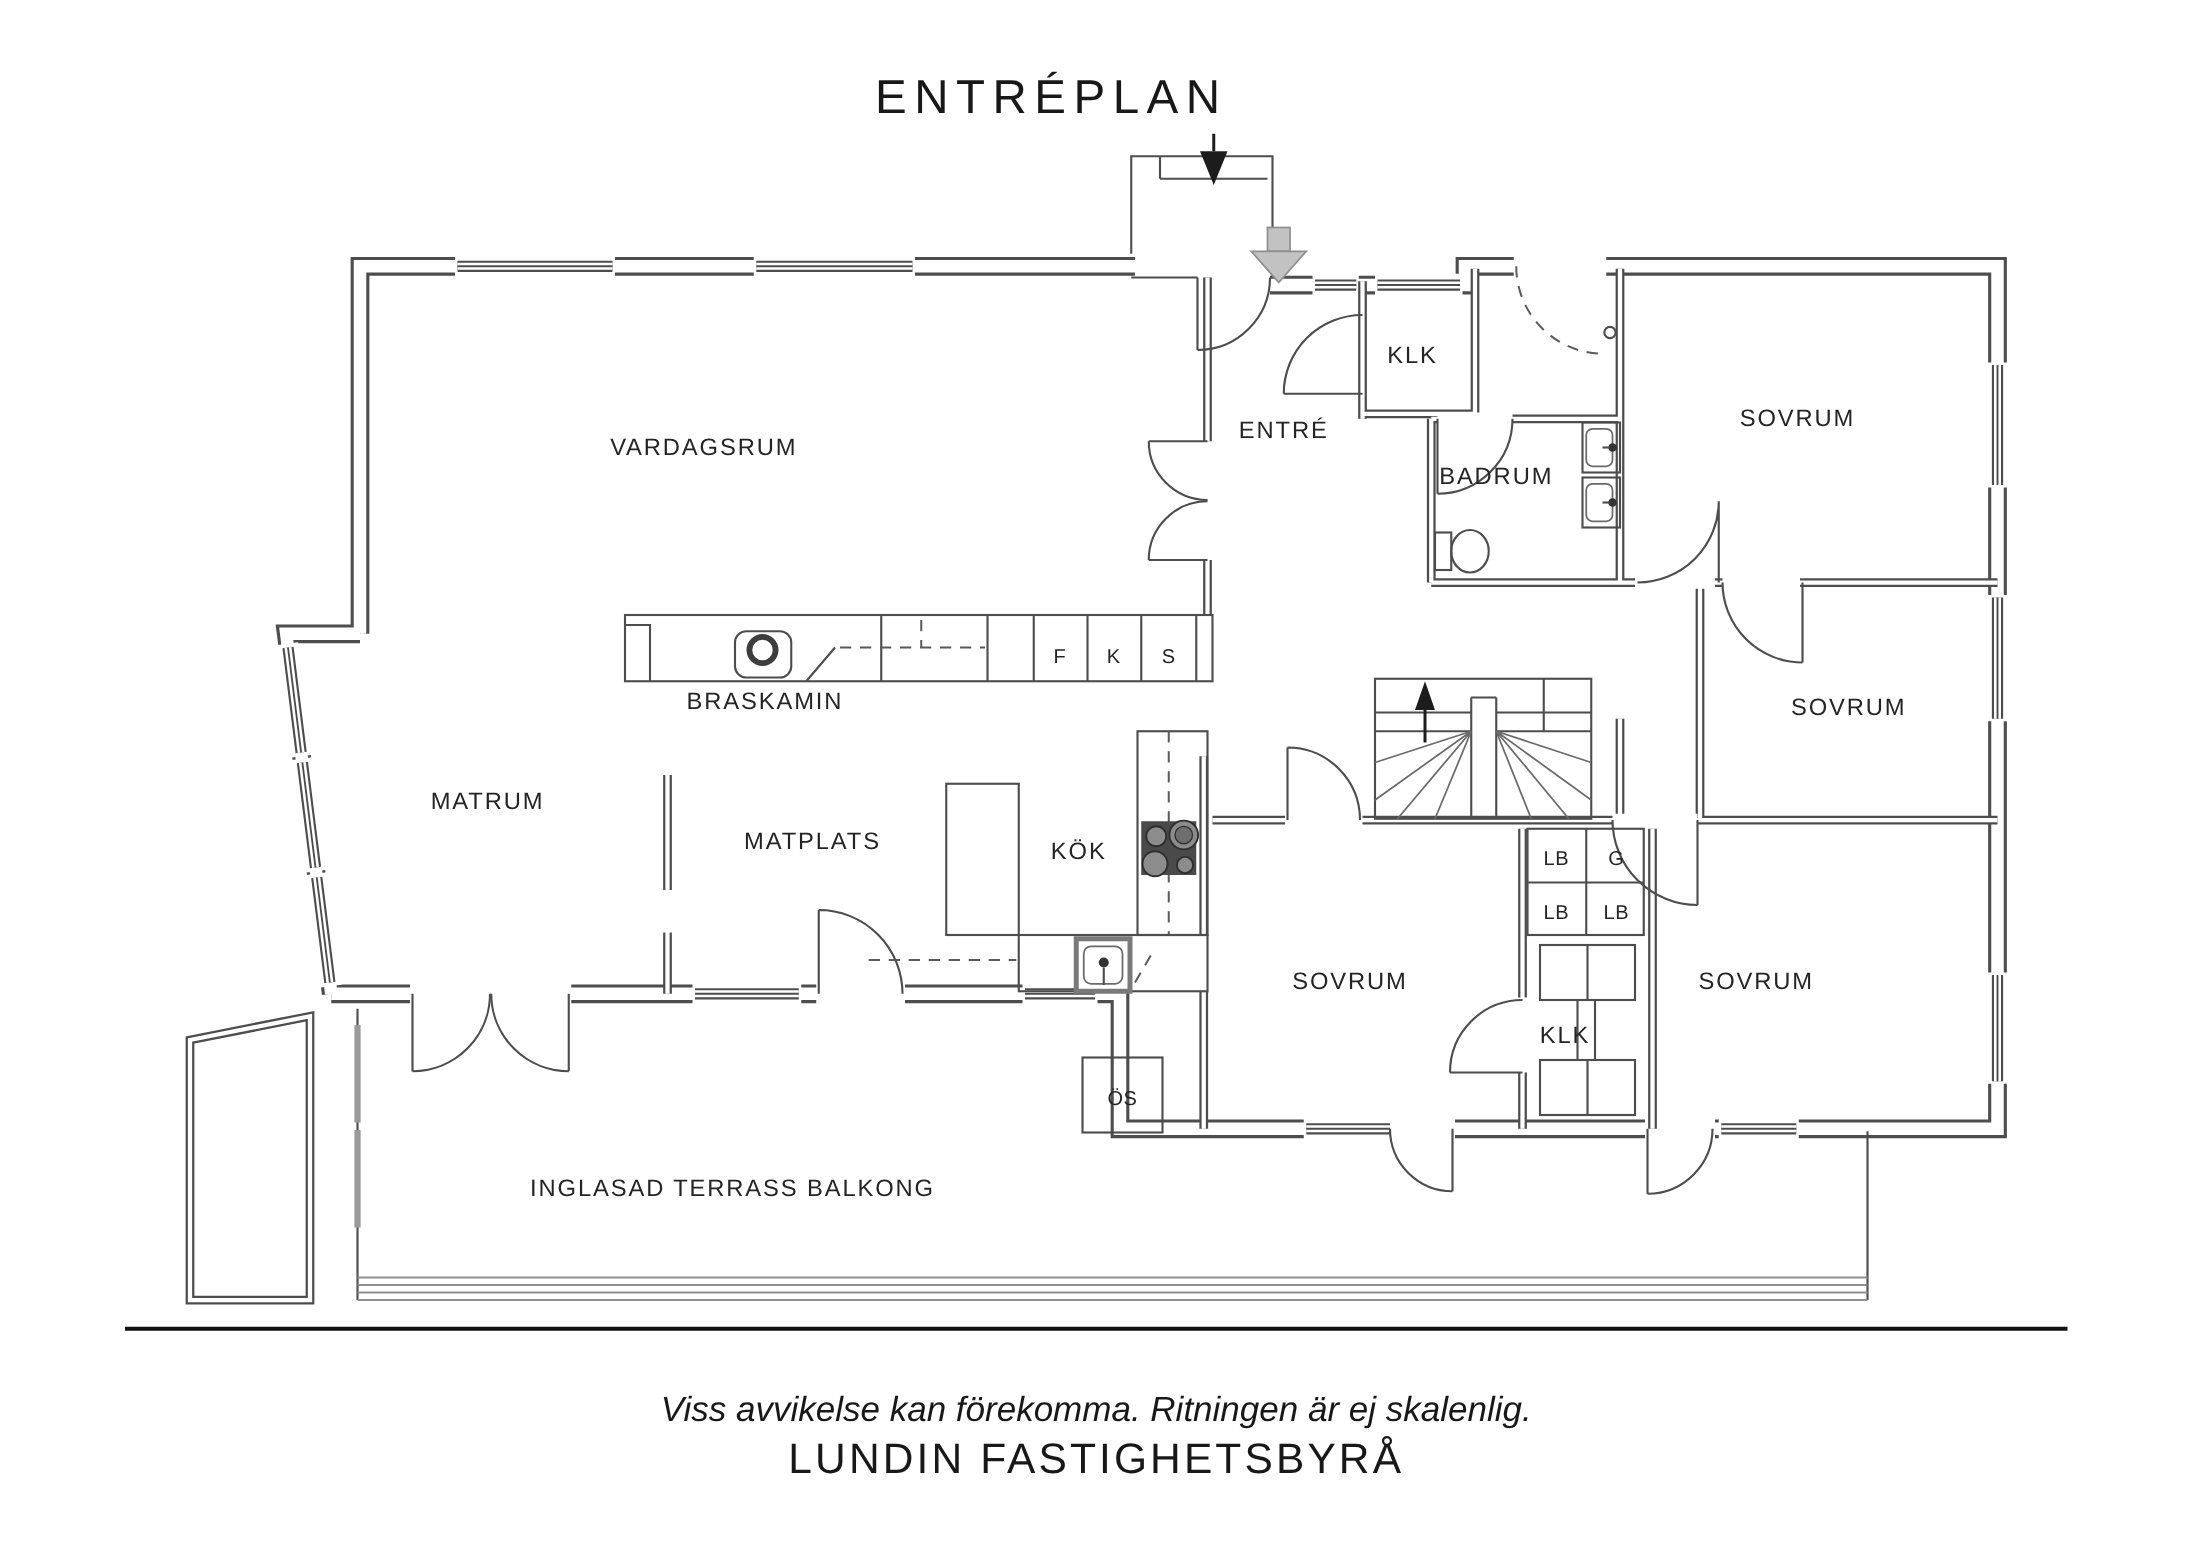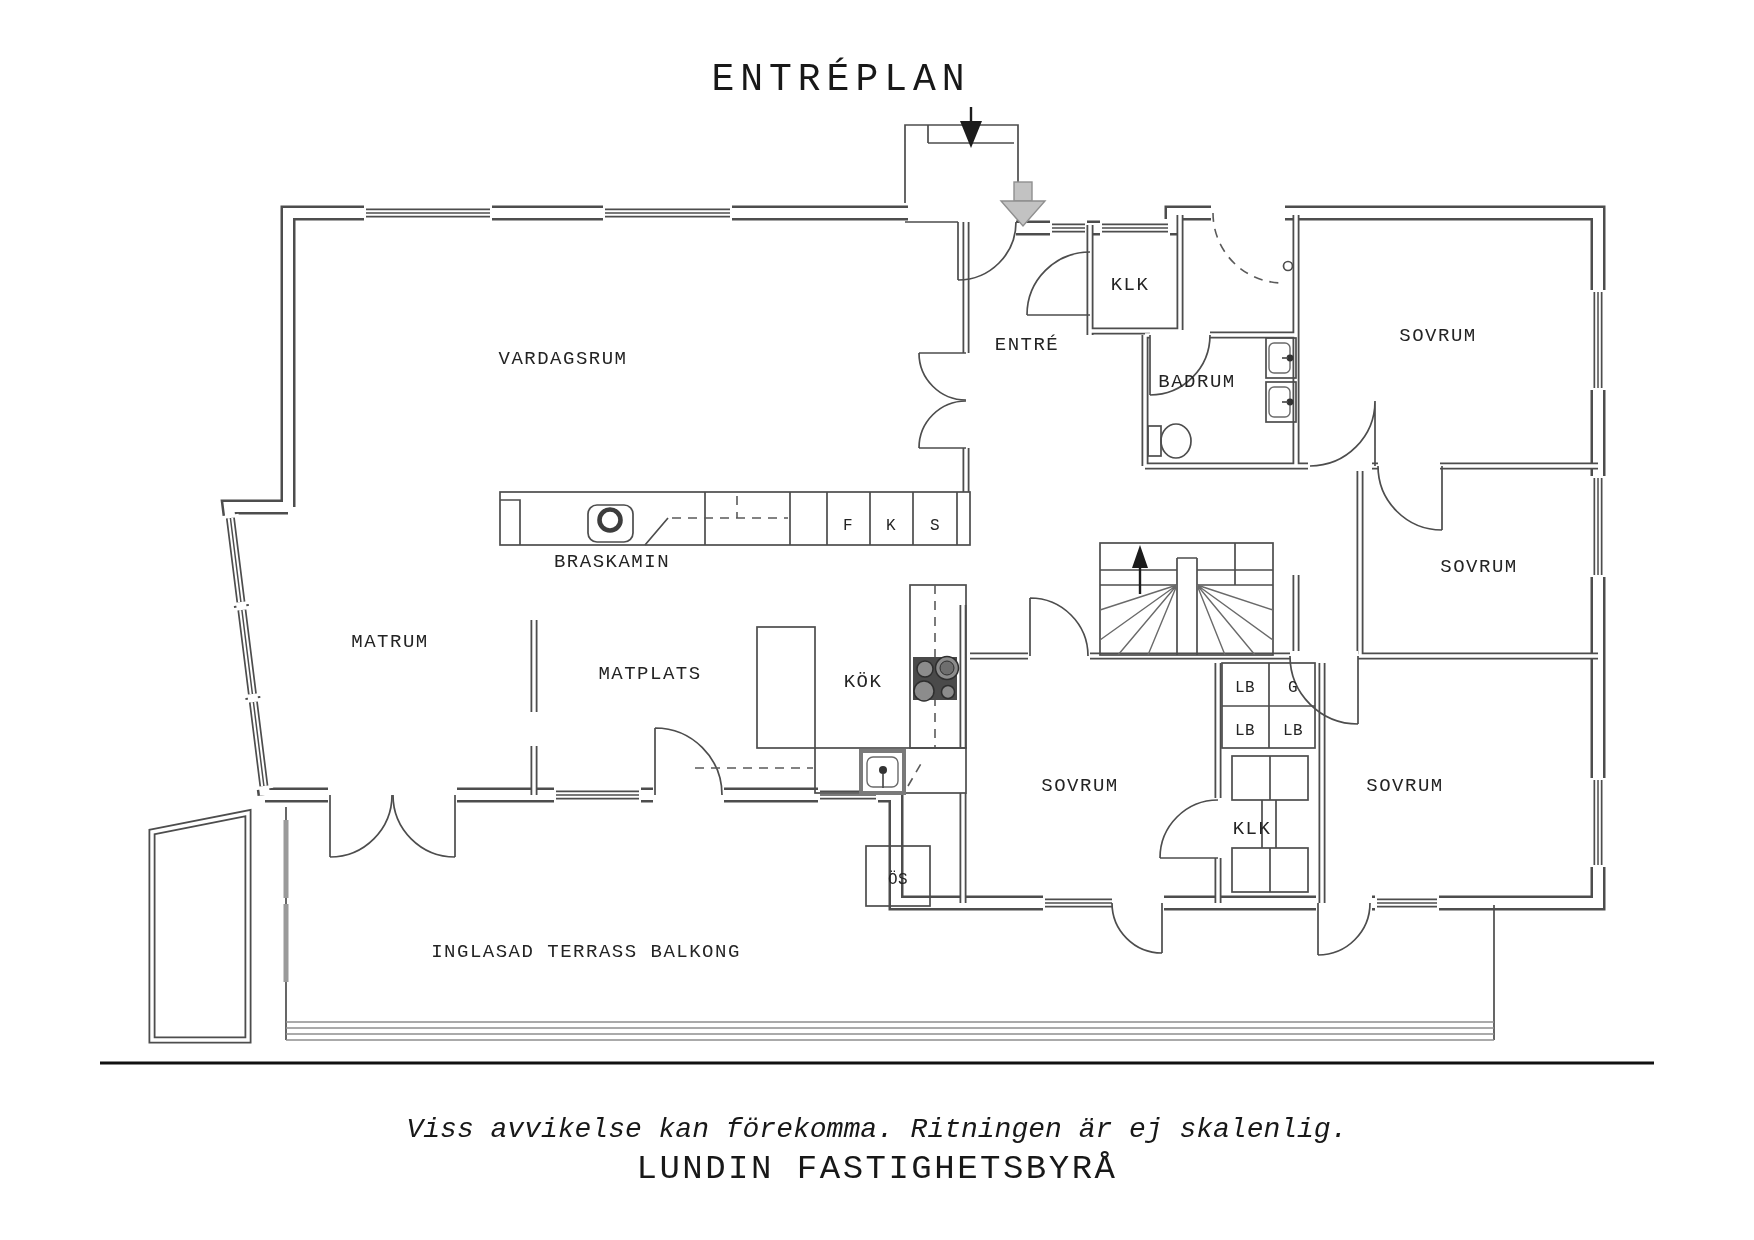--- a/index.html
+++ b/index.html
@@ -1,17 +1,17 @@
 <!DOCTYPE html>
 <html><head>
 <meta charset="utf-8">
 <style>
   html,body{margin:0;padding:0;background:#ffffff;}
   #stage{position:relative;width:1754px;height:1240px;background:#ffffff;overflow:hidden;
-         font-family:Liberation Mono, monospace;}
+         font-family:Liberation Sans, sans-serif;}
   svg{position:absolute;left:0;top:0;}
   
   .we  {fill:none;stroke:#4d4d4d;stroke-width:15;}
   .weW {fill:none;stroke:#ffffff;stroke-width:10;}
   .wi  {fill:none;stroke:#4d4d4d;stroke-width:7;}
   .wiW {fill:none;stroke:#ffffff;stroke-width:3.4;}
   .gapE{fill:none;stroke:#ffffff;stroke-width:18;}
   .gapI{fill:none;stroke:#ffffff;stroke-width:10;}
   .win1{fill:none;stroke:#4d4d4d;stroke-width:9;}
   .win2{fill:none;stroke:#ffffff;stroke-width:5.6;}

